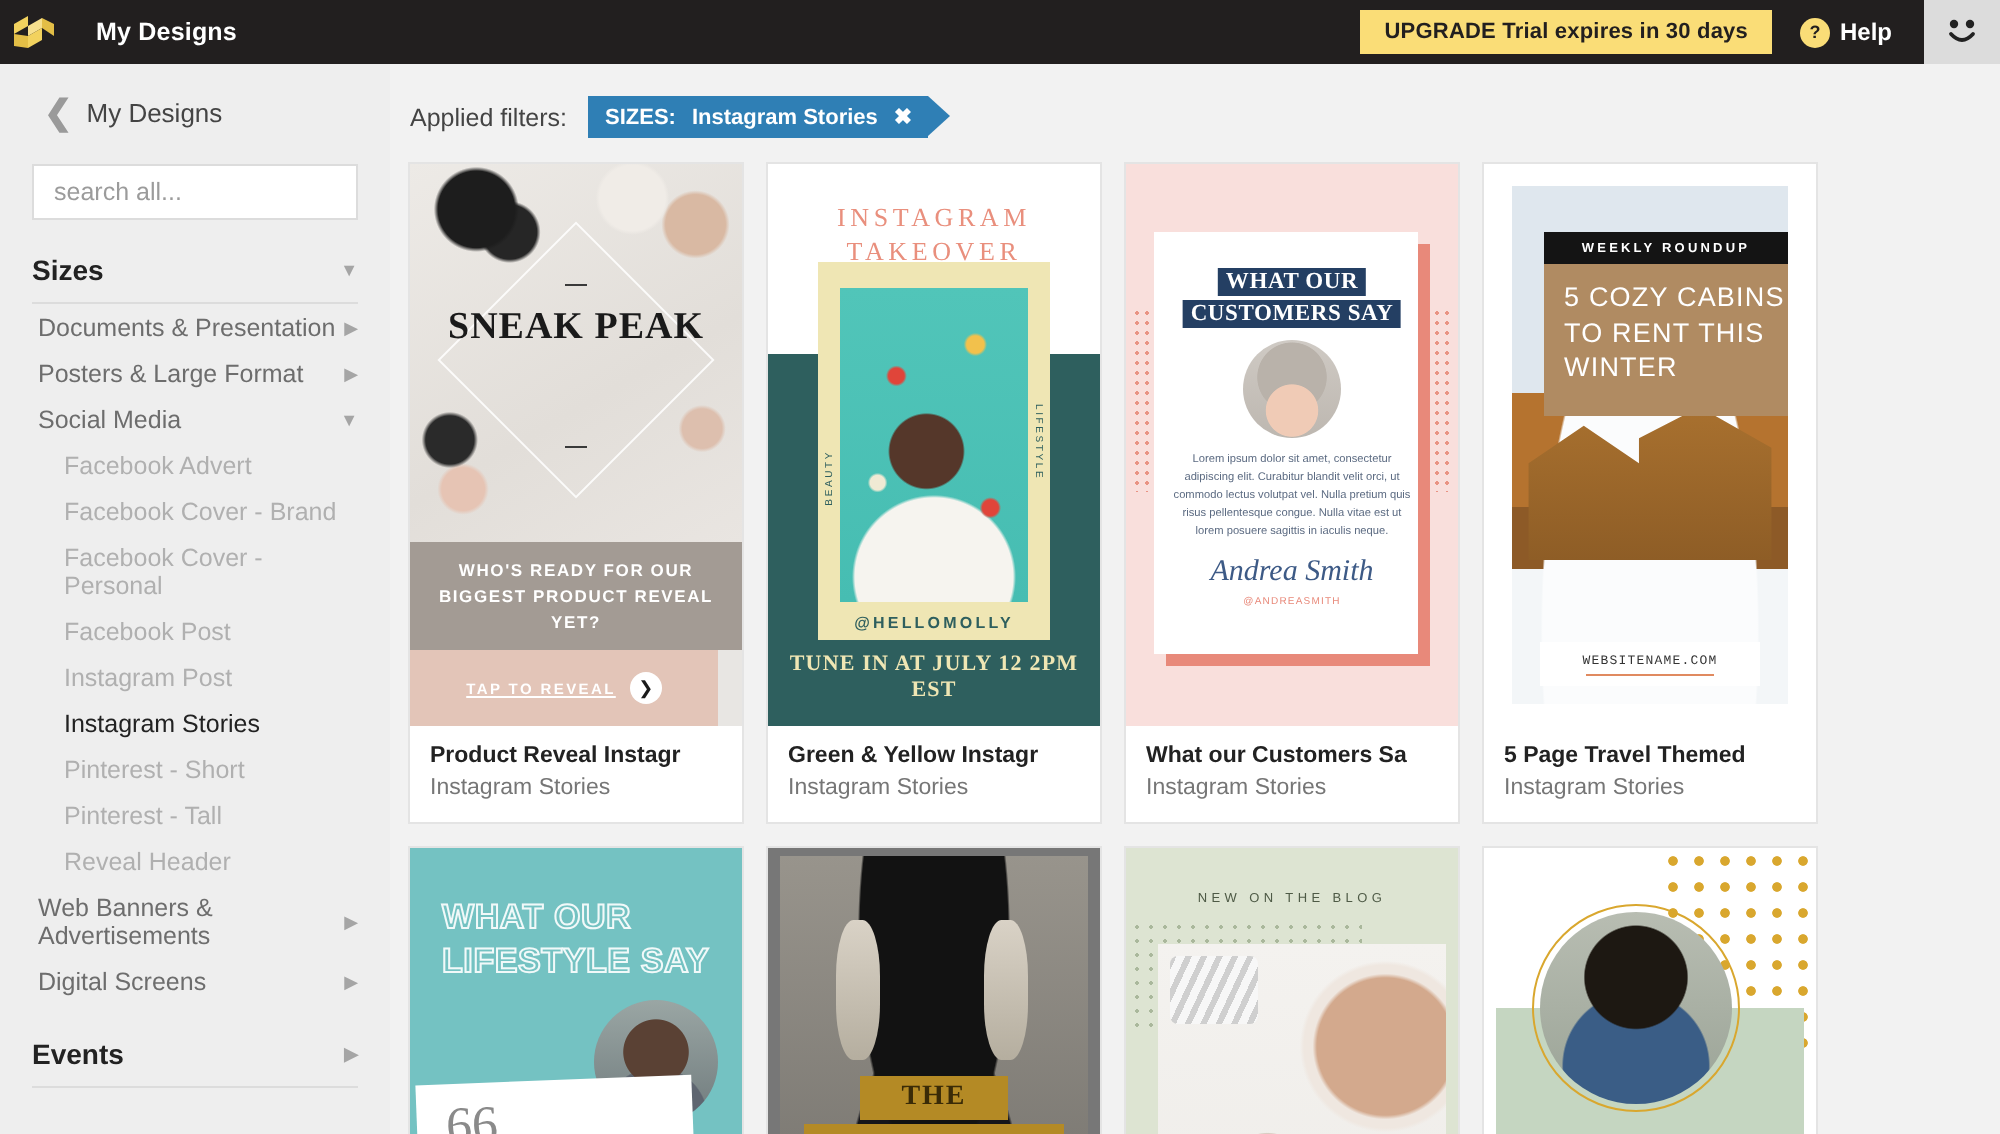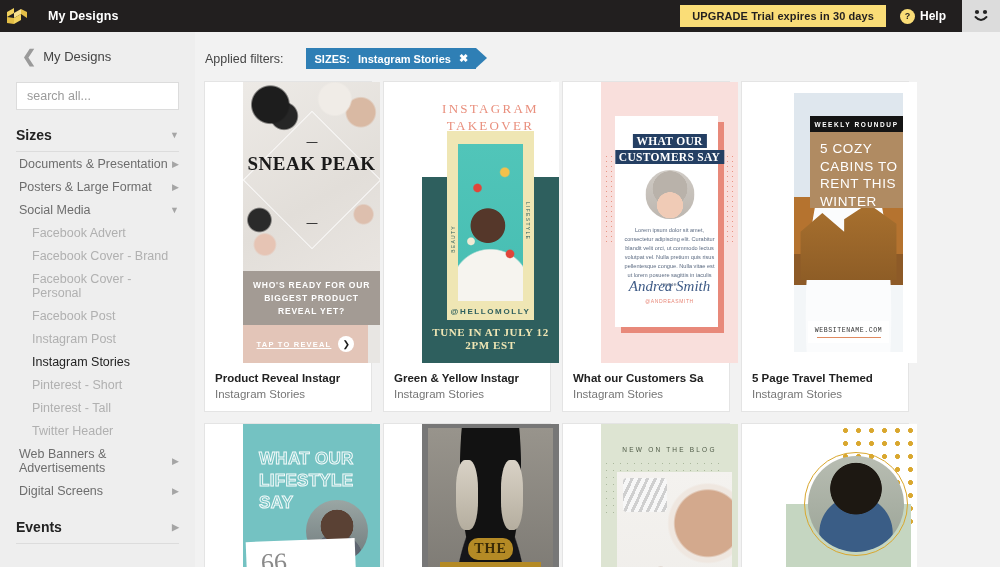--- a/index.html
+++ b/index.html
@@ -84,42 +84,42 @@
     padding: 4.5px 0 4.5px 3px; cursor: pointer;
   }
   .nav-sub {
     font-size: 12.5px; color: #b0b0b0;
     padding: 4.5px 0 4.5px 16px; cursor: pointer;
   }
   .nav-sub.selected { color: #222; font-weight: normal; }
 
   
   .main { flex: 1; background: #f2f2f2; padding: 0 0 0 10px; overflow: hidden; }
-  .filters-row { display: flex; align-items: center; gap: 22px; padding: 16px 0 13px 0; }
+  .filters-row { display: flex; align-items: center; gap: 10px; padding: 16px 0 13px 0; }
   .filters-label { font-size: 12.5px; color: #444; }
   .chip {
     position: relative; background: #2f7fb5; color: #fff;
     font-size: 11px; font-weight: bold; height: 21px;
     display: flex; align-items: center; gap: 8px;
     padding: 0 8px 0 9px; cursor: pointer;
   }
   .chip:after {
     content: ""; position: absolute; left: 100%; top: 0;
     border-top: 10.5px solid transparent;
     border-bottom: 10.5px solid transparent;
     border-left: 11px solid #2f7fb5;
   }
   .chip-x { font-size: 11px; font-weight: bold; }
 
   .grid { display: flex; flex-wrap: wrap; gap: 13px; }
   .card {
     width: 166px; background: #fff; flex: none;
     box-shadow: 0 0 0 1px #e4e4e4;
   }
-  .thumb { width: 137px; height: 281px; overflow: hidden; position: relative; margin-left: 38px; }
+  .thumb { width: 166px; height: 281px; overflow: hidden; position: relative; }
   .caption { padding: 9px 10px 11px 10px; }
   .cap-title {
     font-size: 11.5px; font-weight: bold; color: #222;
     white-space: nowrap; overflow: hidden;
   }
   .cap-sub { font-size: 11.5px; color: #767676; margin-top: 4px; }
 
   
   .t1 { background: #e8e6e3; }
   .t1-photo {
@@ -316,21 +316,21 @@
   .t6-hair-l, .t6-hair-r {
     position: absolute; top: 36px; width: 22px; height: 70px; border-radius: 40%;
     background: linear-gradient(#d9d2c6, #b5ae9f);
   }
   .t6-hair-l { left: 34px; } .t6-hair-r { right: 36px; }
   .t6-gold1, .t6-gold2 {
     position: absolute; background: #b48a25; color: #3a2b07;
     font-family: "Liberation Serif", serif; font-weight: bold;
     display: flex; align-items: center; justify-content: center;
   }
-  .t6-gold1 { left: 46px; right: 46px; top: 114px; height: 22px; font-size: 14px; letter-spacing: 1px; border-radius: 10px; }
+  .t6-gold1 { left: 46px; right: 46px; top: 114px; height: 22px; font-size: 14px; letter-spacing: 1px; }
   .t6-gold2 { left: 18px; right: 18px; top: 138px; height: 26px; font-size: 19px; letter-spacing: 1px; }
 
   
   .t7 { background: #dde4d2; }
   .t7-head {
     position: absolute; left: 0; right: 0; top: 22px; text-align: center;
     font-size: 6.5px; letter-spacing: 2.2px; color: #4e5a46;
   }
   .t7-dots {
     position: absolute; left: 2px; top: 36px; width: 116px; height: 56px;
@@ -433,21 +433,21 @@
     </div>
 
     <div class="nav-sub">Facebook Advert</div>
     <div class="nav-sub">Facebook Cover - Brand</div>
     <div class="nav-sub">Facebook Cover - Personal</div>
     <div class="nav-sub">Facebook Post</div>
     <div class="nav-sub">Instagram Post</div>
     <div class="nav-sub selected">Instagram Stories</div>
     <div class="nav-sub">Pinterest - Short</div>
     <div class="nav-sub">Pinterest - Tall</div>
-    <div class="nav-sub">Twitter Header</div>
+    <div class="nav-sub">Reveal Header</div>
 
     <div class="nav-item">
       <span>Web Banners &amp; Advertisements</span>
       <span class="caret-right">▶</span>
     </div>
     <div class="nav-item">
       <span>Digital Screens</span>
       <span class="caret-right">▶</span>
     </div>
 

